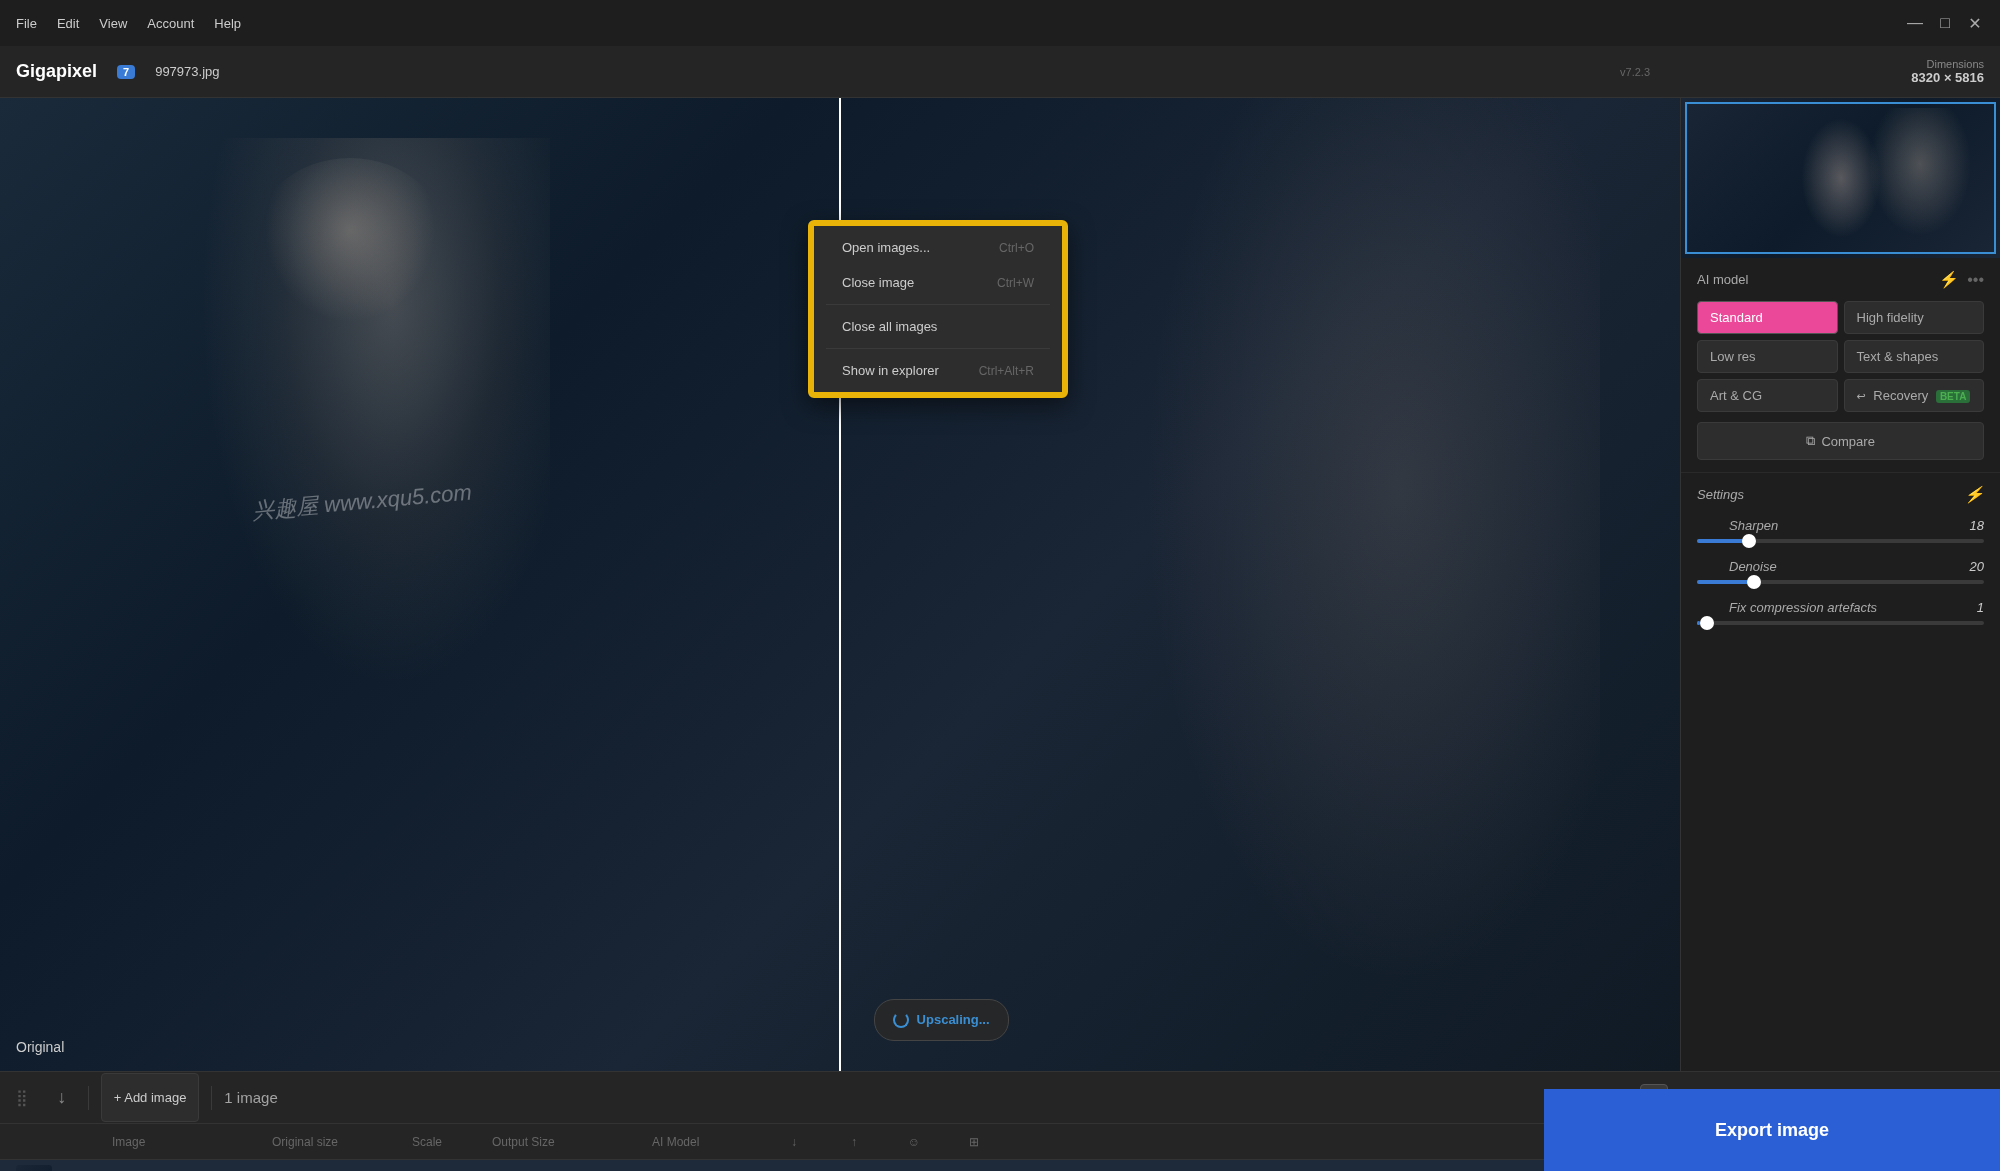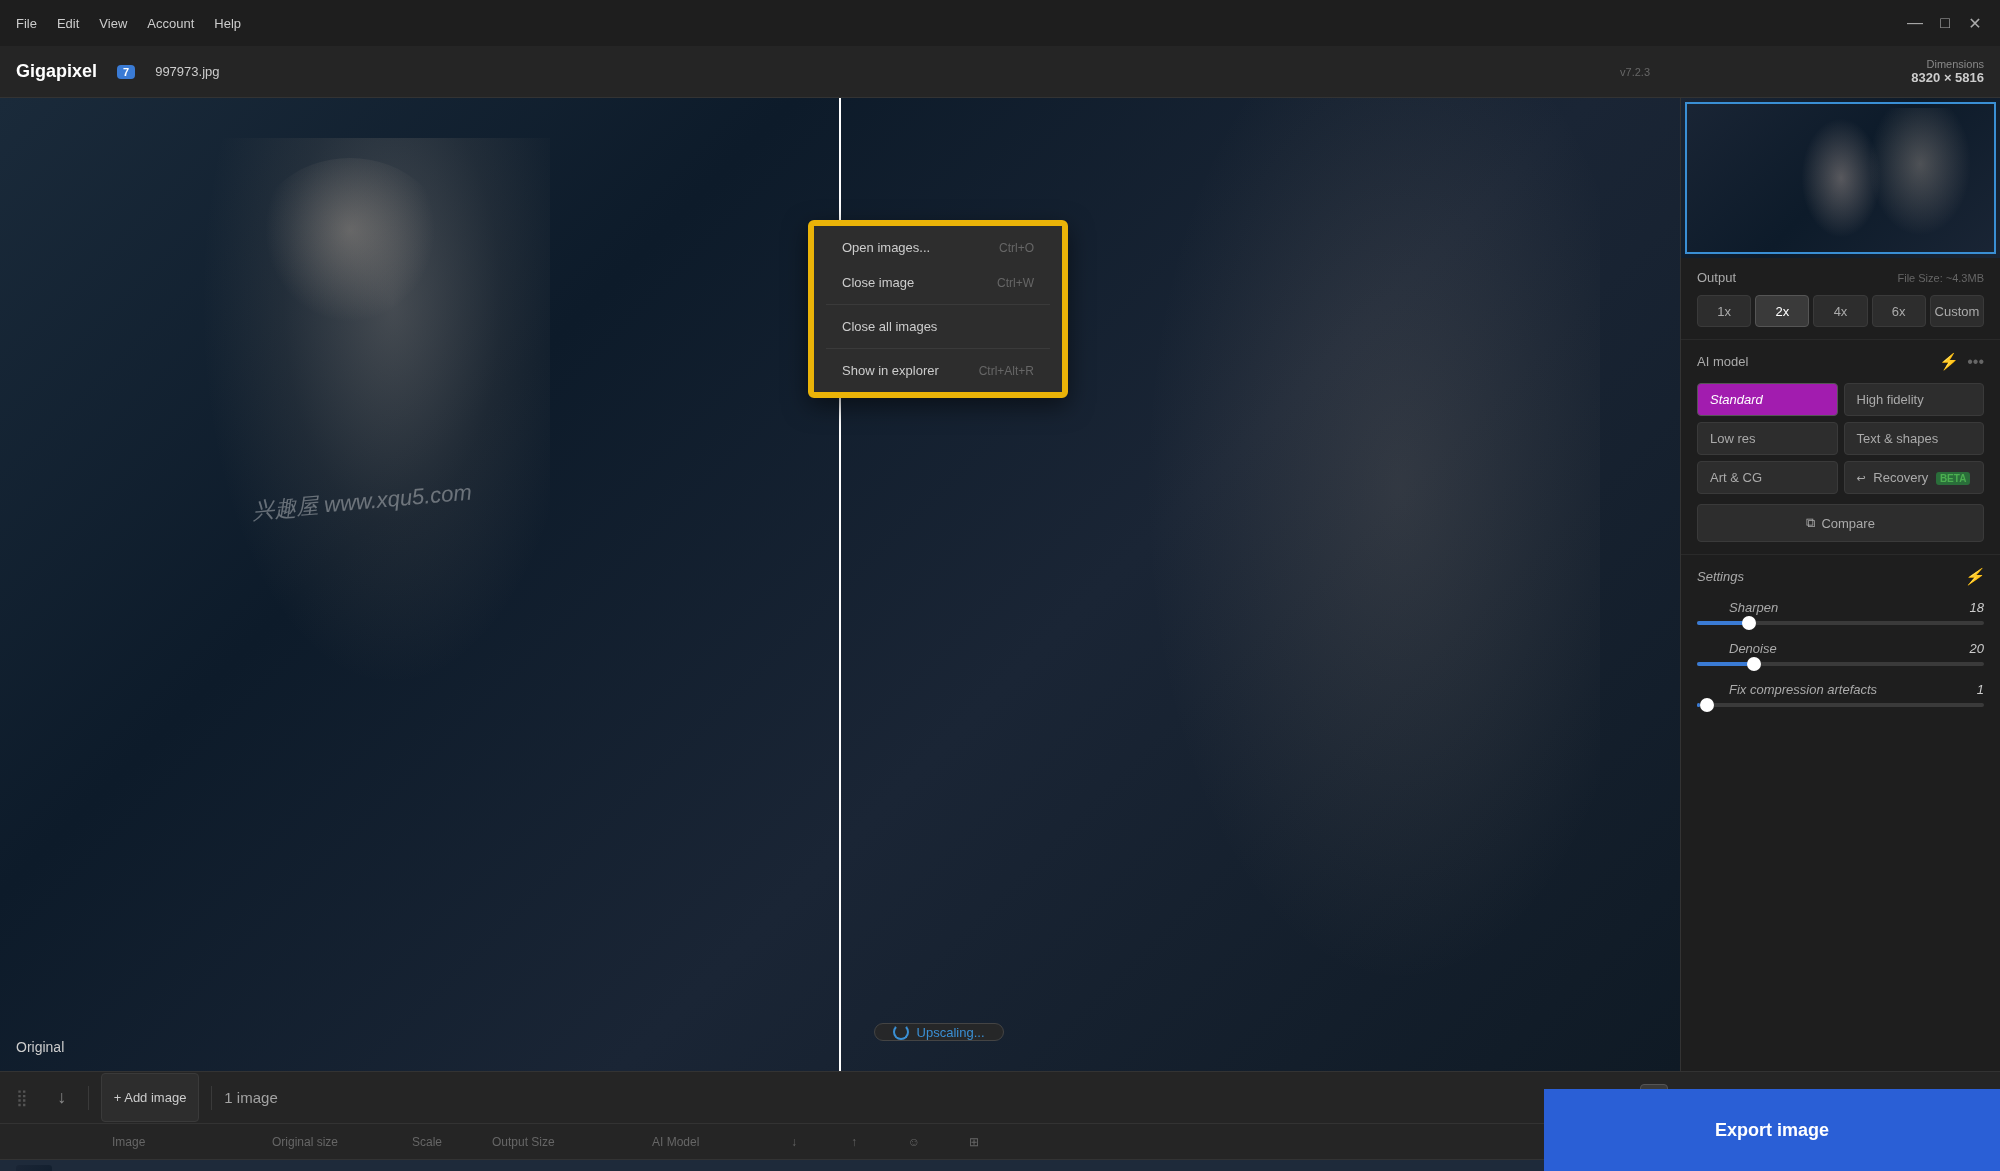--- a/index.html
+++ b/index.html
@@ -158,26 +158,26 @@
     }
 
     
     .upscaling-indicator {
       position: absolute;
       bottom: 30px;
       left: 52%;
       background: rgba(40,40,40,0.9);
       border: 1px solid #444;
       border-radius: 20px;
-      padding: 0 18px;
-      display: flex;
-      align-items: center;
+      padding: 12px 18px;
+      display: flex;
       gap: 8px;
       font-size: 13px;
       color: #3a8fd4;
+      font-weight: bold;
     }
     .upscaling-spinner {
       width: 16px;
       height: 16px;
       border: 2px solid #3a8fd4;
       border-top-color: transparent;
       border-radius: 50%;
       animation: spin 0.8s linear infinite;
     }
     @keyframes spin { to { transform: rotate(360deg); } }
@@ -316,24 +316,23 @@
       background: #2d2d2d;
       border: 1px solid #3a3a3a;
       border-radius: 4px;
       color: #aaa;
       font-size: 13px;
       cursor: pointer;
       text-align: left;
       position: relative;
     }
     .model-btn.active {
-      background: #a21caf;
+      background: #ec4899;
       border-color: #555;
       color: #fff;
-      font-style: italic;
     }
     .beta-badge {
       background: #2a6e3a;
       color: #4caf50;
       font-size: 10px;
       font-weight: 700;
       padding: 1px 4px;
       border-radius: 3px;
       margin-left: 4px;
     }
@@ -681,33 +680,20 @@
   <div id="right-panel">
 
     <div class="thumbnail-area">
       <div class="thumbnail-img">
         <div class="thumb-fig"></div>
         <div style="position:absolute;right:20px;top:10px;width:120px;height:140px;background:radial-gradient(ellipse at 50% 40%, rgba(220,200,180,0.3) 0%, transparent 60%);"></div>
       </div>
       <div class="thumbnail-border"></div>
     </div>
 
-    <div class="panel-section">
-      <div class="section-header">
-        <span class="section-title">Output</span>
-        <span class="file-size-label">File Size: ~4.3MB</span>
-      </div>
-      <div class="scale-buttons">
-        <button class="scale-btn">1x</button>
-        <button class="scale-btn active">2x</button>
-        <button class="scale-btn">4x</button>
-        <button class="scale-btn">6x</button>
-        <button class="scale-btn">Custom</button>
-      </div>
-    </div>
 
     <div class="ai-model-section">
       <div class="ai-model-header">
         <span class="ai-model-title">AI model</span>
         <div class="ai-header-icons">
           <span class="icon-btn">⚡</span>
           <span class="icon-btn">•••</span>
         </div>
       </div>
       <div class="model-grid">

